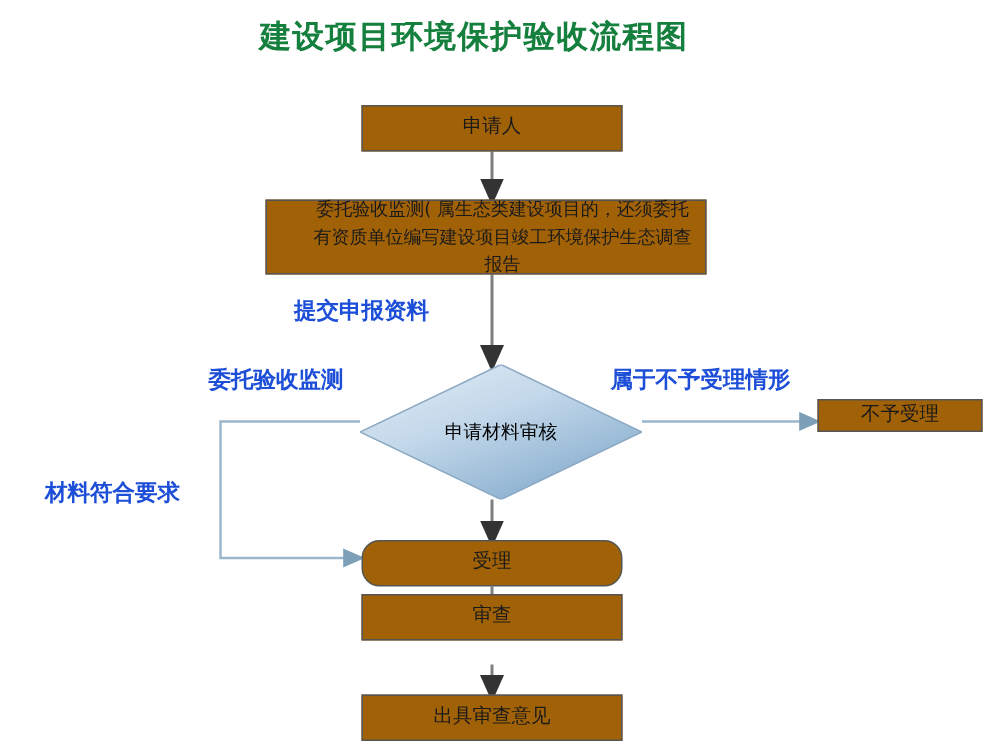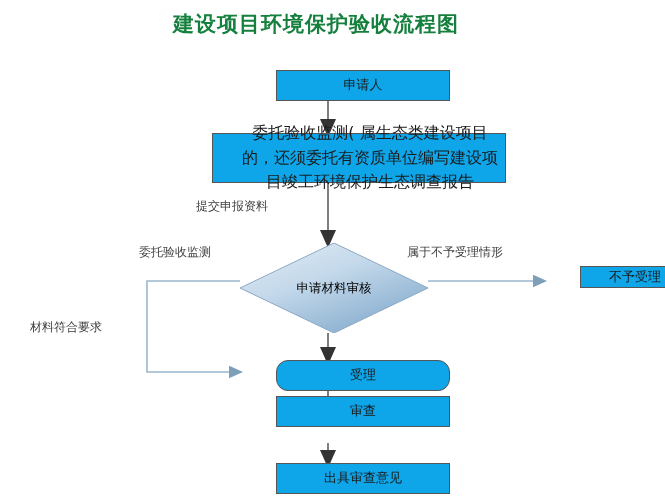--- a/index.html
+++ b/index.html
@@ -44,30 +44,29 @@
     letter-spacing: 1px;
   }
 
   .node {
     position: absolute;
     box-sizing: border-box;
     display: flex;
     align-items: center;
     justify-content: center;
     text-align: center;
-    background: #0ea5e9;
+    background: #a16207;
     border: 1.5px solid #555555;
     color: #1a1a1a;
     font-size: 13px;
     line-height: 1.45;
     padding: 2px 6px;
-    margin-left: 35px;
   }
   .node.multiline {
-    font-size: 16px;
+    font-size: 12px;
     line-height: 1.55;
     padding-left: 28px;
   }
 
   .diamond {
     position: absolute;
     display: flex;
     align-items: center;
     justify-content: center;
   }
@@ -80,23 +79,24 @@
   }
   .diamond svg {
     position: absolute;
     left: 0;
     top: 0;
     z-index: 1;
   }
 
   .edge-label {
     position: absolute;
-    font-size: 12px;
-    color: #404040;
+    font-size: 15px;
+    color: #1d4ed8;
     white-space: nowrap;
+    font-weight: bold;
   }
 </style>
 </head>
 <body>
 
 <div id="page">
 
   <div class="title">建设项目环境保护验收流程图</div>
 
   <svg id="flow-svg" viewBox="0 0 665 498" xmlns="http://www.w3.org/2000/svg">

